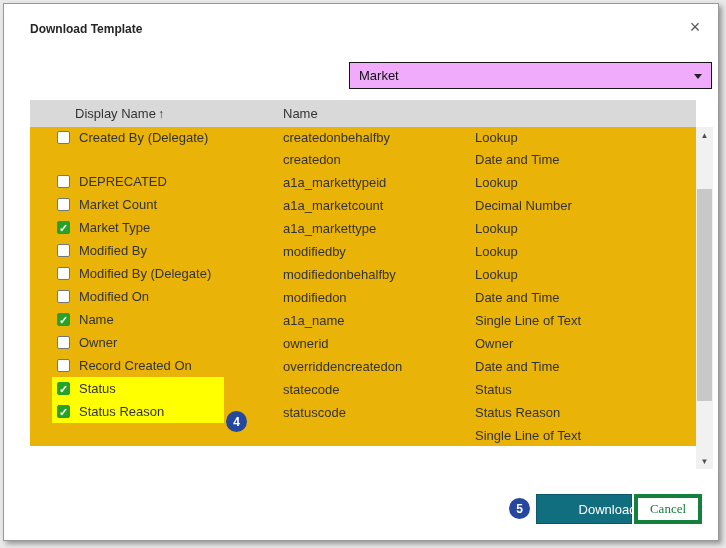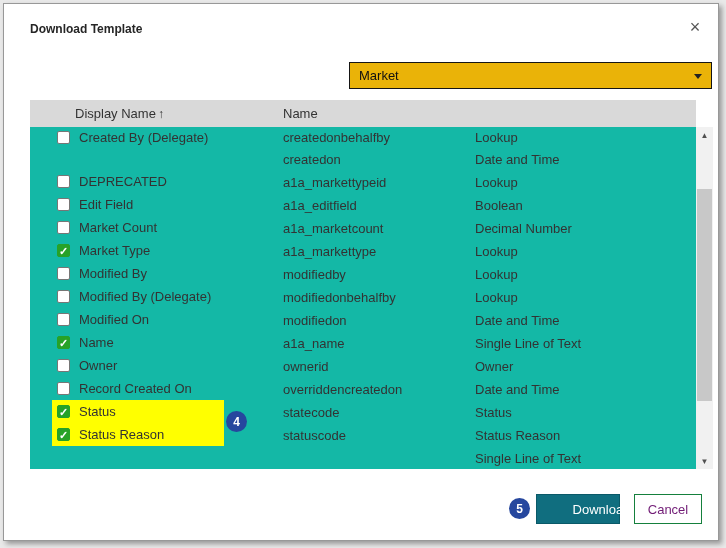--- a/index.html
+++ b/index.html
@@ -10,33 +10,33 @@
   .screen { position:relative; width:726px; height:548px; background:#e9e9e9; }
   .dialog { position:absolute; left:3px; top:3px; width:716px; height:538px; background:#fff;
             border:1px solid #989898; box-shadow:3px 3px 5px rgba(0,0,0,.35); }
 
   .title { position:absolute; left:26px; top:18px; font-size:12px; font-weight:700; color:#262626; }
   .close { position:absolute; right:12px; top:12px; width:22px; height:22px; font-size:18px; color:#555;
            display:flex; align-items:center; justify-content:center; cursor:pointer; }
 
   .rt-label { position:absolute; left:53px; top:64px; font-size:13px; font-weight:700; color:#262626;margin-top:46px; }
   .select { position:absolute; left:345px; top:58px; width:363px; height:27px; border:1px solid #151515;
-            background:#eab308; display:flex; align-items:center; padding:0 24px 0 9px; font-size:13px;
+            background:#f0abfc; display:flex; align-items:center; padding:0 24px 0 9px; font-size:13px;
             color:#111; cursor:pointer; }
   .select .arrow { position:absolute; right:9px; top:11px; width:0; height:0;
                    border-left:4px solid transparent; border-right:4px solid transparent;
                    border-top:5px solid #222; }
 
   .thead { position:absolute; left:26px; top:96px; width:666px; height:27px; background:var(--hdr); }
   .hcell { position:absolute; top:0; height:27px; display:flex; align-items:center; gap:2px;
            font-size:13px; color:#333; cursor:pointer; }
   .h0 { left:45px;text-align:right; } .h1 { left:253px; } .h2 { left:445px;margin-top:23px; }
   .sort { font-size:12px; color:#333; }
 
-  .tbody { position:absolute; left:26px; top:123px; width:666px; background:#14b8a6; }
+  .tbody { position:absolute; left:26px; top:123px; width:666px; background:#eab308; }
   .row { position:relative; height:23px; }
   .row.clipped { height:20px; overflow:hidden; }
   .row-left { position:absolute; left:22px; top:0; height:100%; display:flex; align-items:center;
               padding:0 10px 0 5px; }
   .row-left.highlighted { background:var(--yellow); min-width:172px; }
   .checkbox { width:13px; height:13px; border:1px solid #767676; background:#fff; border-radius:2px;
               flex:0 0 auto; position:relative; cursor:pointer; }
   .checkbox.checked { background:var(--green); border-color:var(--green); }
   .checkbox.checked::after { content:"✓"; position:absolute; left:1px; top:-1px; font-size:11px;
                              color:#fff; font-weight:700; line-height:14px; }
@@ -46,22 +46,22 @@
   .type { position:absolute; left:445px; top:50%; transform:translateY(-50%); }
 
   .scrollbar { position:absolute; left:692px; top:123px; width:17px; height:342px; background:#f1f1f1; }
   .sb-btn { position:absolute; left:0; width:17px; height:16px; display:flex; align-items:center;
             justify-content:center; font-size:8px; color:#505050; background:#f1f1f1; cursor:pointer; }
   .sb-up { top:0; } .sb-down { bottom:0; }
   .sb-thumb { position:absolute; left:1px; width:15px; top:62px; height:212px; background:#c8c8c8; cursor:grab; }
 
   .btn { position:absolute; top:490px; height:30px; font-size:13px; display:flex; align-items:center;
          justify-content:center; cursor:pointer; }
-  .btn-download { left:532px; width:84px; background:var(--teal); color:#fff; border:1px solid #0a5968;padding-left:47px; }
-  .btn-cancel { left:630px; width:68px; background:#fff; color:#701a75; border:1px solid #15803d; }
+  .btn-download { left:532px; width:96px; background:var(--teal); color:#fff; border:1px solid #0a5968;padding-left:47px; }
+  .btn-cancel { left:630px; width:68px; background:#fff; color:#15803d; border:4px solid #15803d;font-family:Liberation Serif, serif; }
 
   .badge { position:absolute; width:21px; height:21px; border-radius:50%; background:var(--badge);
            color:#fff; font-size:12px; font-weight:700; display:flex; align-items:center;
            justify-content:center; z-index:5; }
   .badge4 { left:222px; top:407px; }
   .badge5 { left:505px; top:494px; }
 </style>
 </head>
 <body>
 
@@ -107,28 +107,20 @@
     <div class="row-left">
       <span class="checkbox"></span>
       <span class="cell display">DEPRECATED</span>
     </div>
     <span class="cell name">a1a_markettypeid</span>
     <span class="cell type">Lookup</span>
   </div>
         <div class="row">
     <div class="row-left">
       <span class="checkbox"></span>
-      <span class="cell display">Edit Field</span>
-    </div>
-    <span class="cell name">a1a_editfield</span>
-    <span class="cell type">Boolean</span>
-  </div>
-        <div class="row">
-    <div class="row-left">
-      <span class="checkbox"></span>
       <span class="cell display">Market Count</span>
     </div>
     <span class="cell name">a1a_marketcount</span>
     <span class="cell type">Decimal Number</span>
   </div>
         <div class="row">
     <div class="row-left">
       <span class="checkbox checked"></span>
       <span class="cell display">Market Type</span>
     </div>

